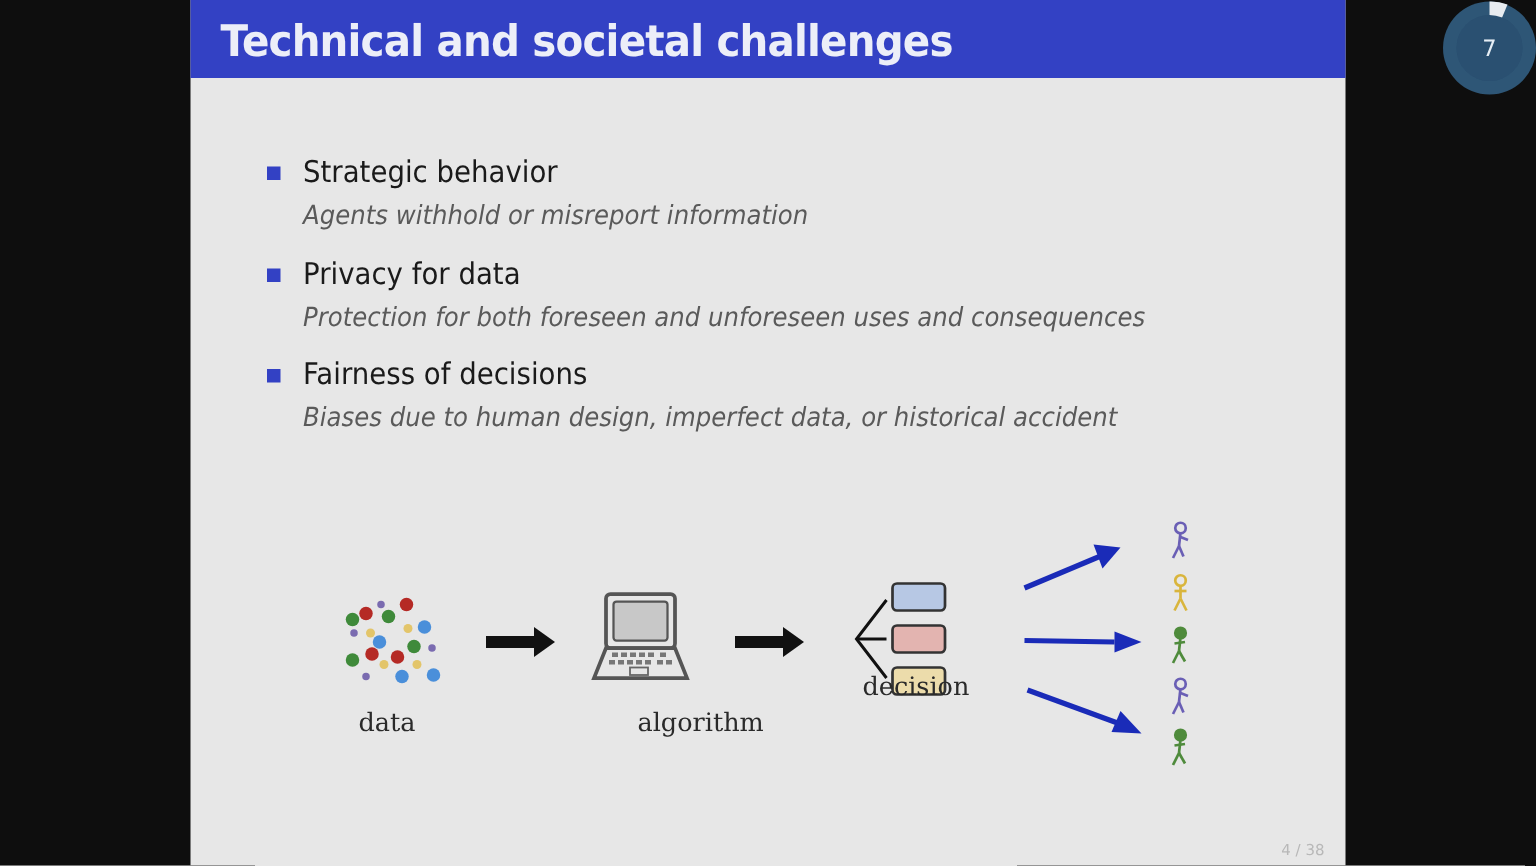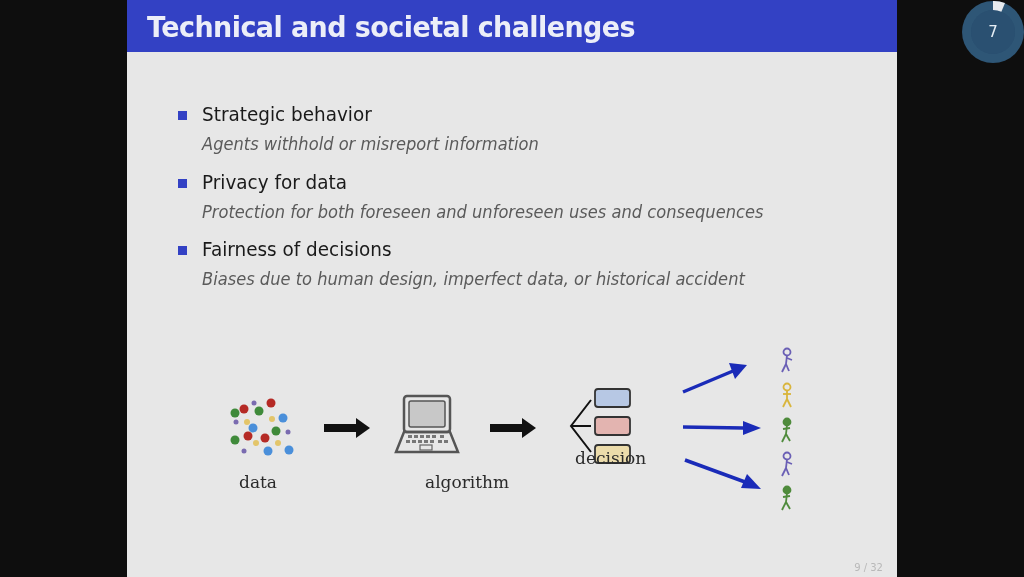--- a/index.html
+++ b/index.html
@@ -149,21 +149,21 @@
     </g>
     <g transform="translate(0,138)" fill="none" stroke="#4f8b3c" stroke-width="1.8">
       <circle cx="10" cy="6" r="3.5" fill="#4f8b3c"></circle>
         <line x1="10" y1="9" x2="9" y2="18"></line>
         <line x1="9" y1="18" x2="5" y2="26"></line>
         <line x1="9" y1="18" x2="13" y2="25"></line>
         <line x1="6" y1="13" x2="13" y2="12"></line>
     </g>
   </svg>
 
-  <div class="pagenum">9 / 32</div>
+  <div class="pagenum">4 / 38</div>
 </div>
 
 <div class="progress">
   <svg width="64" height="64" style="left:0; top:0;">
     <circle cx="32" cy="32" r="31" fill="#2e5676"></circle>
     <circle cx="32" cy="32" r="22" fill="#2a5071"></circle>
     <path d="M32,32 L32,1 A31,31 0 0 1 44,3 Z" fill="#e8ecf0"></path>
     <circle cx="32" cy="32" r="22" fill="#2a5071"></circle>
   </svg>
   <div class="progress-num">7</div>

